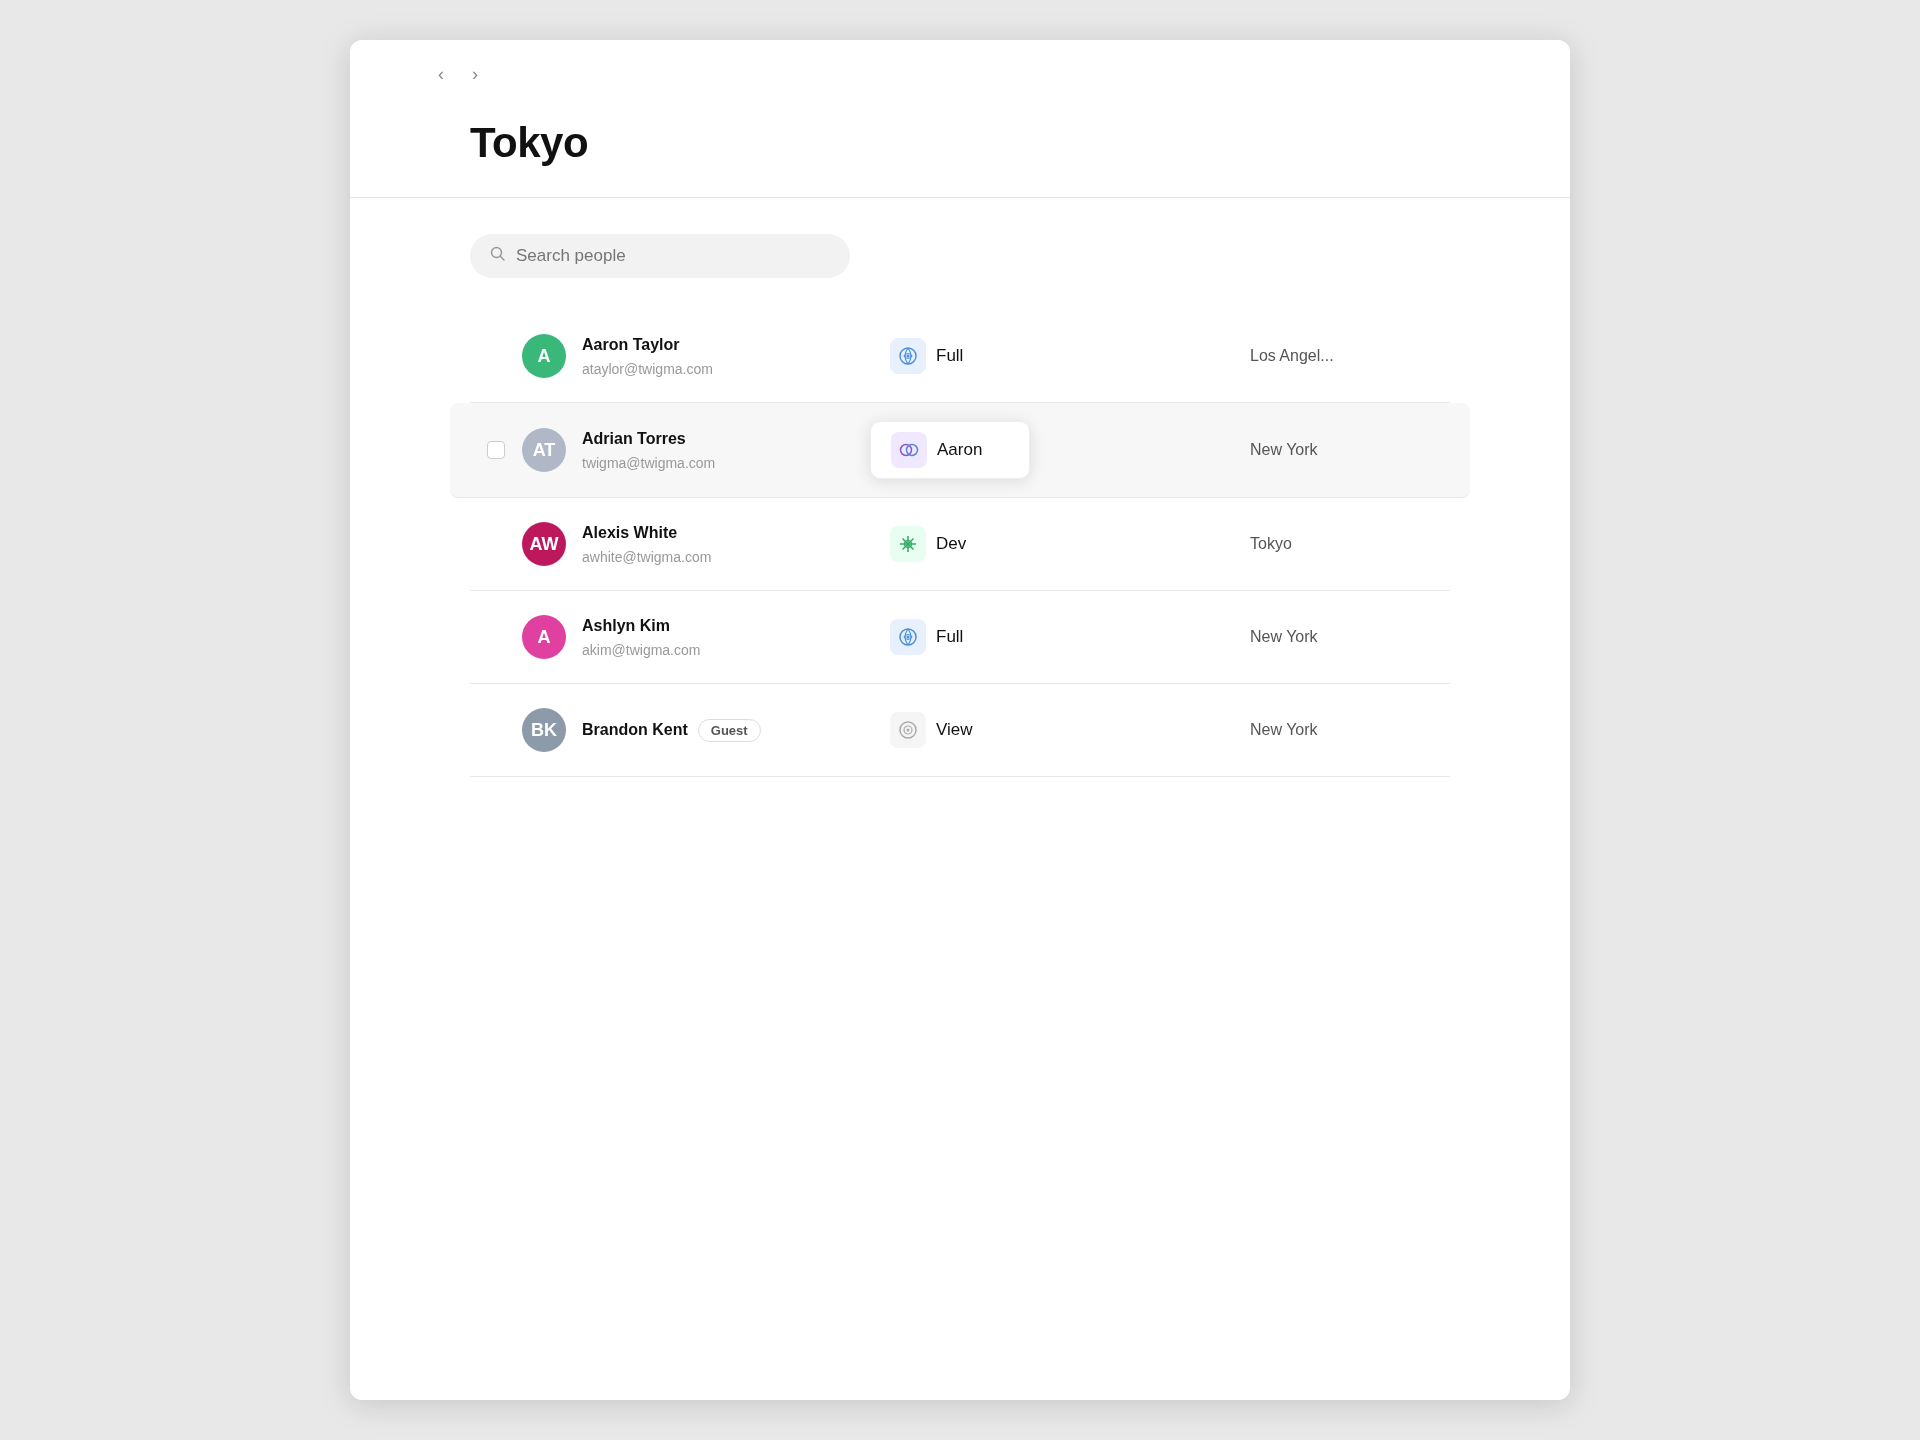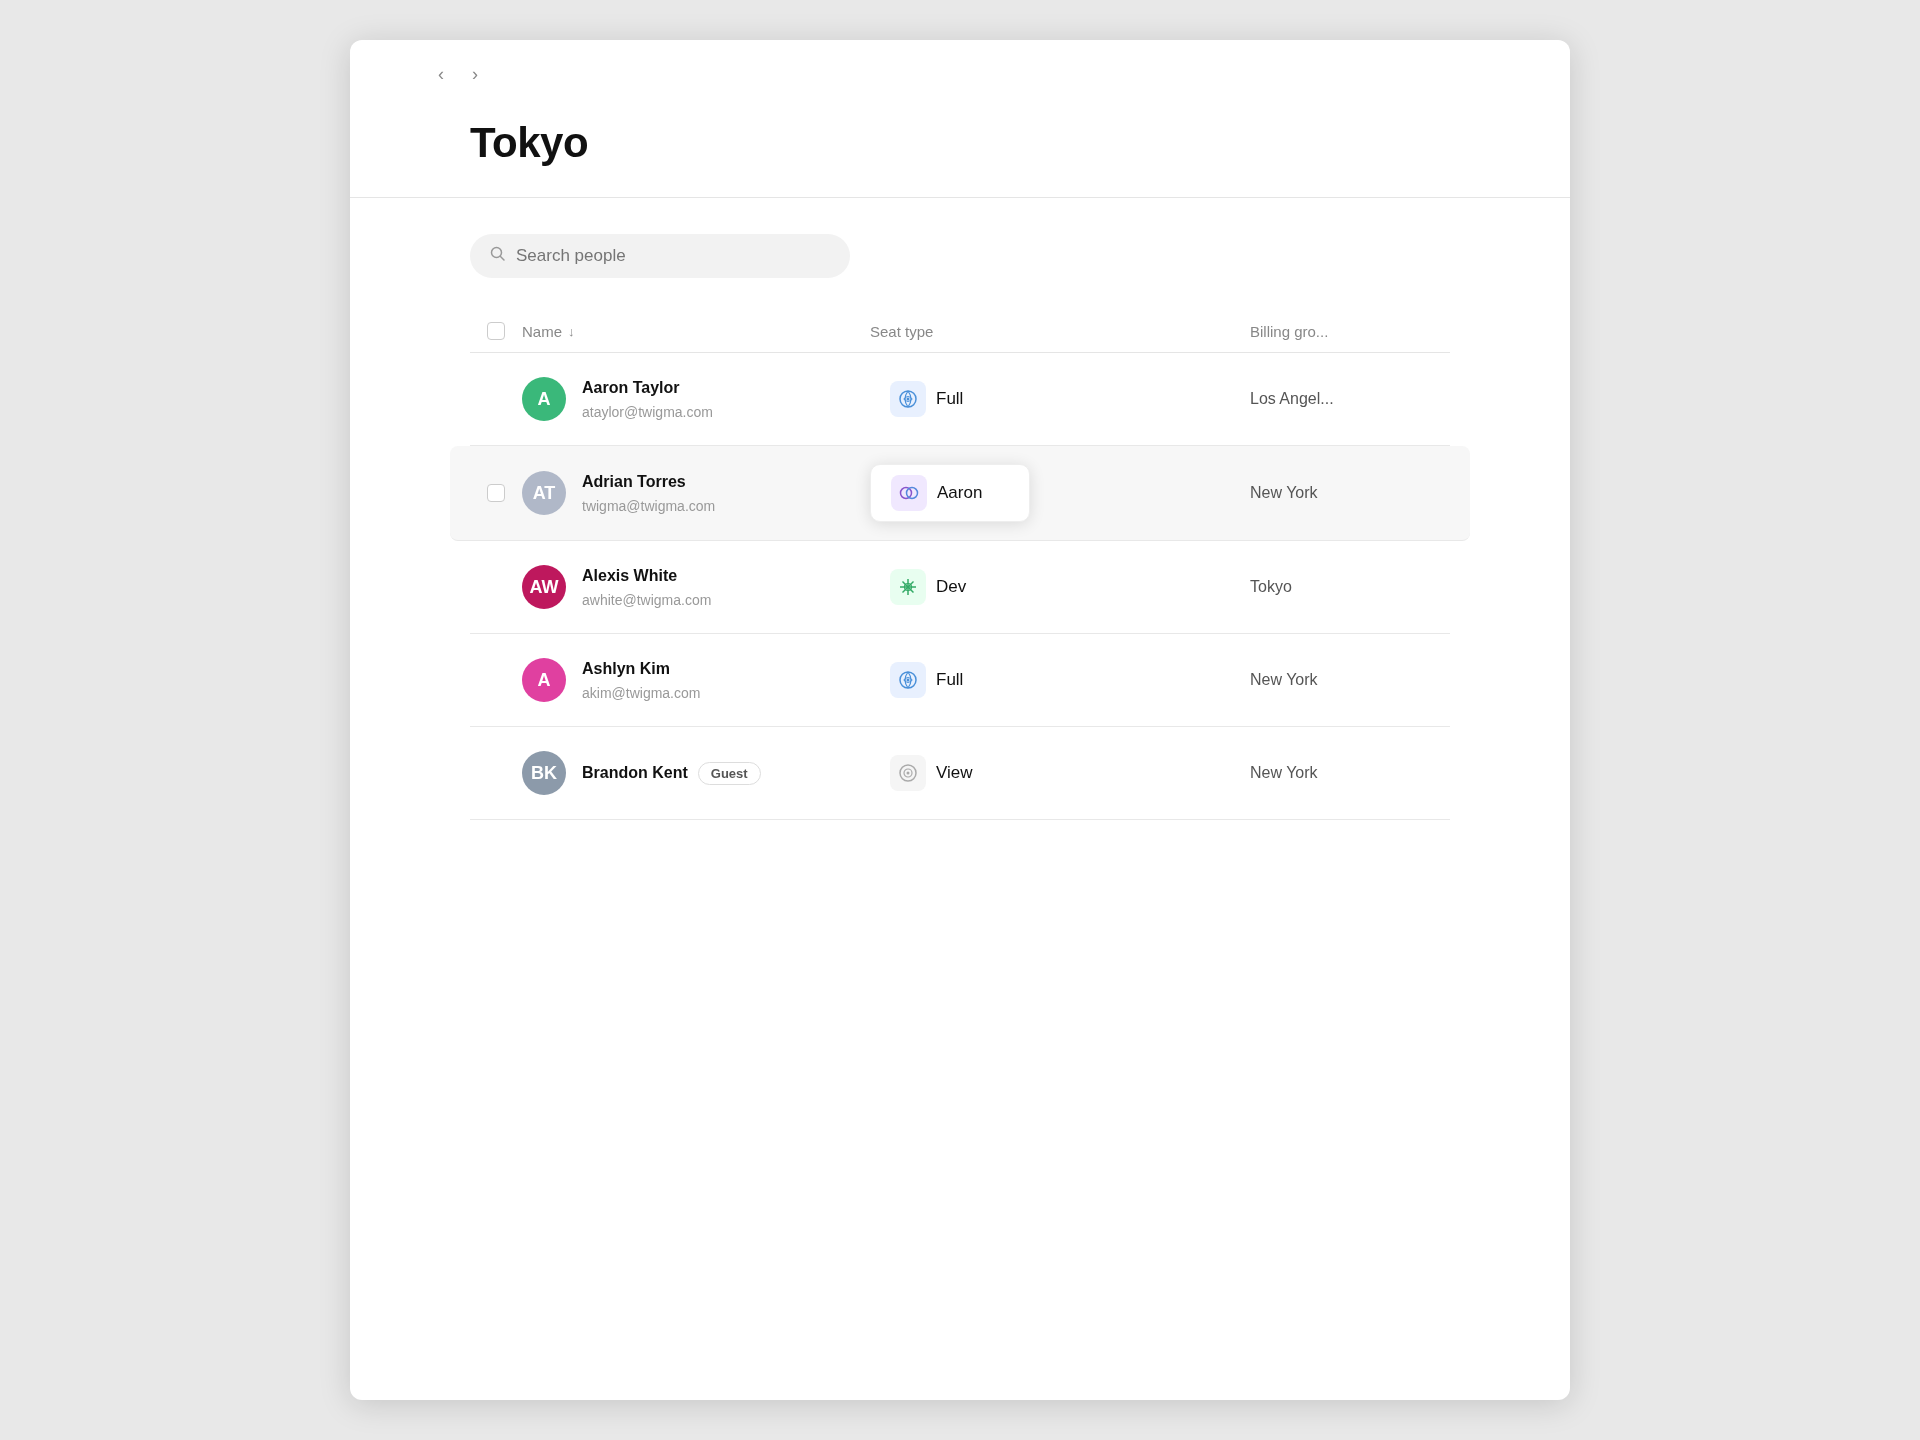--- a/index.html
+++ b/index.html
@@ -239,37 +239,20 @@
     <div class="search-bar">
       <span class="search-icon">
         <svg width="16" height="16" viewBox="0 0 16 16" fill="none">
           <circle cx="6.5" cy="6.5" r="5" stroke="#999" stroke-width="1.5"></circle>
           <line x1="10.5" y1="10.5" x2="14" y2="14" stroke="#999" stroke-width="1.5" stroke-linecap="round"></line>
         </svg>
       </span>
       <input class="search-input" type="text" placeholder="Search people" style="">
     </div>
 
-    <div class="table-header">
-      <div class="col-check">
-        <div class="checkbox"></div>
-      </div>
-      <div class="col-name">
-        <span class="header-label">
-          <span>Name</span>
-          <span class="sort-arrow">↓</span>
-        </span>
-      </div>
-      <div class="col-seat">
-        <span class="header-label">Seat type</span>
-      </div>
-      <div class="col-billing">
-        <span class="header-label">Billing gro...</span>
-      </div>
-    </div>
 
     <div id="table-body">
 
     <div class="table-row">
     <div class="row-check col-check">
       
     </div>
     <div class="name-cell col-name">
       <div class="avatar av-green">A</div>
       <div class="person-info">

